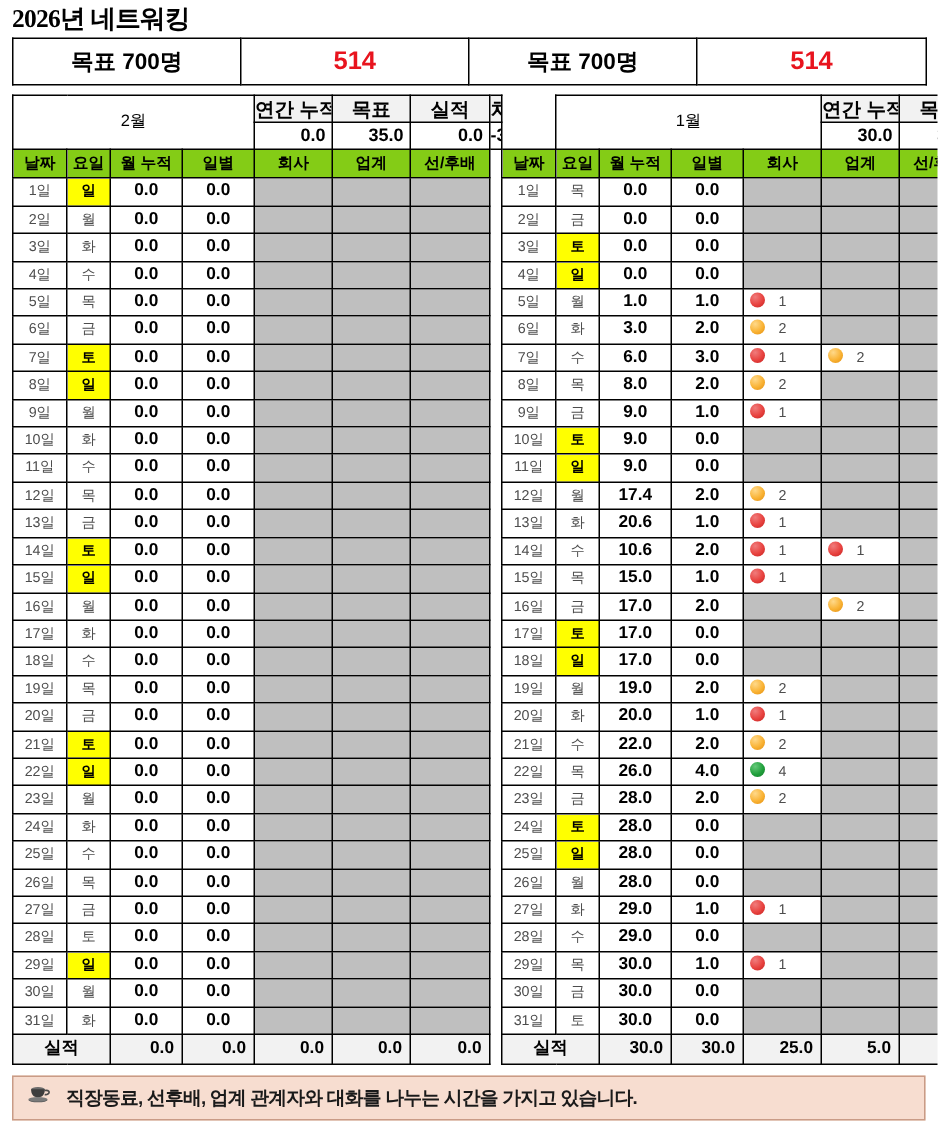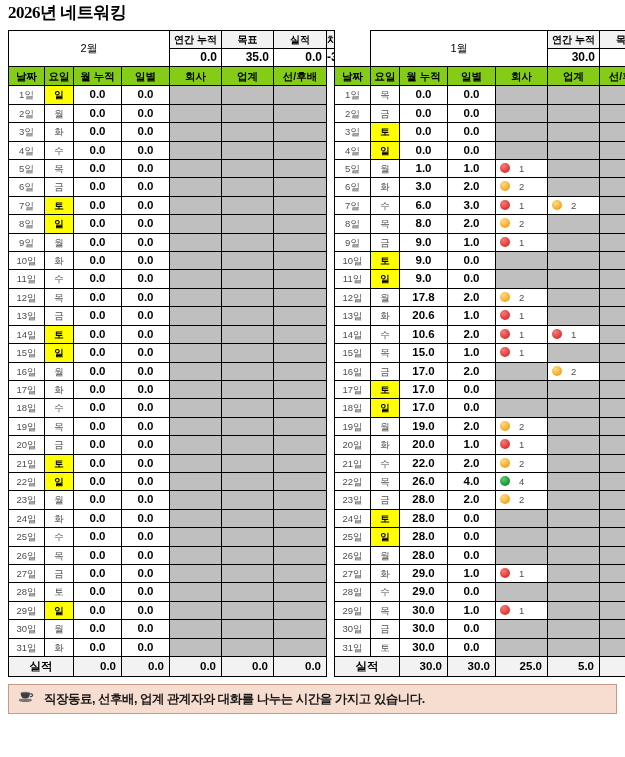--- a/index.html
+++ b/index.html
@@ -31,21 +31,21 @@
   .grid{width:609px;margin-top:6px;}
   .grid td,.grid th{
     border:1px solid #000;
     font-size:10.5px;font-weight:bold;color:#000;
     text-align:center;vertical-align:middle;
     padding:0;height:17.4px;line-height:17.4px;
     background:#ffffff;overflow:hidden;white-space:nowrap;
   }
   
   .grid td.month{font-size:11px;font-weight:normal;background:#fff;}
-  .grid td.colhead{background:#f2f2f2;font-size:10px;font-weight:bold;height:17px;line-height:17px;}
+  .grid td.colhead{background:#f2f2f2;font-size:13px;font-weight:bold;height:17px;line-height:17px;}
   .grid td.sumval{text-align:right;padding-right:4px;font-size:12px;font-weight:bold;background:#fff;}
   .grid td.hdrcell{background:#84cc16;font-size:10.5px;font-weight:bold;height:18px;line-height:18px;}
 
   
   .grid td.day{font-size:9.5px;font-weight:normal;color:#4d4d4d;background:#fff;}
   .grid td.dow{font-size:9.5px;font-weight:normal;color:#4d4d4d;background:#fff;}
   .grid td.dow.we{background:#ffff00;color:#000;font-weight:bold;}
   .grid td.val{font-size:11.5px;font-weight:bold;text-align:center;background:#fff;}
   .grid td.mk{background:#fff;text-align:left;padding-left:4px;}
   .grid td.mk.off{background:#bfbfbf;}
@@ -73,20 +73,36 @@
 </style>
 </head>
 <body>
 
 <div class="page">
 
   <div class="titlebar">
     <div class="main-title">2026년 네트워킹</div>
   </div>
 
+  <table class="goal-table">
+    <colgroup>
+      <col style="width:152px">
+        <col style="width:152px">
+        <col style="width:152px">
+        <col style="width:153px">
+    </colgroup>
+    <tbody>
+      <tr>
+        <td>목표 700명</td>
+        <td class="num">514</td>
+        <td>목표 700명</td>
+        <td class="num">514</td>
+      </tr>
+    </tbody>
+  </table>
 
   <table class="grid">
     <colgroup>
       <col style="width:36px">
         <col style="width:29px">
         <col style="width:48px">
         <col style="width:48px">
       <col style="width:52px">
         <col style="width:52px">
         <col style="width:53px">
@@ -332,21 +348,21 @@
           <td class="day">12일</td>
           <td class="dow">목</td>
           <td class="val">0.0</td>
           <td class="val">0.0</td>
           <td class="mk off"></td>
           <td class="mk off"></td>
           <td class="mk off"></td>
           <td class="spacer"></td>
           <td class="day">12일</td>
           <td class="dow">월</td>
-          <td class="val">17.8</td>
+          <td class="val">17.4</td>
           <td class="val">2.0</td>
           <td class="mk"><span class="dot orange"></span><span class="cnt">2</span></td>
           <td class="mk off"></td>
           <td class="mk off"></td>
         </tr>
         <tr>
           <td class="day">13일</td>
           <td class="dow">금</td>
           <td class="val">0.0</td>
           <td class="val">0.0</td>

